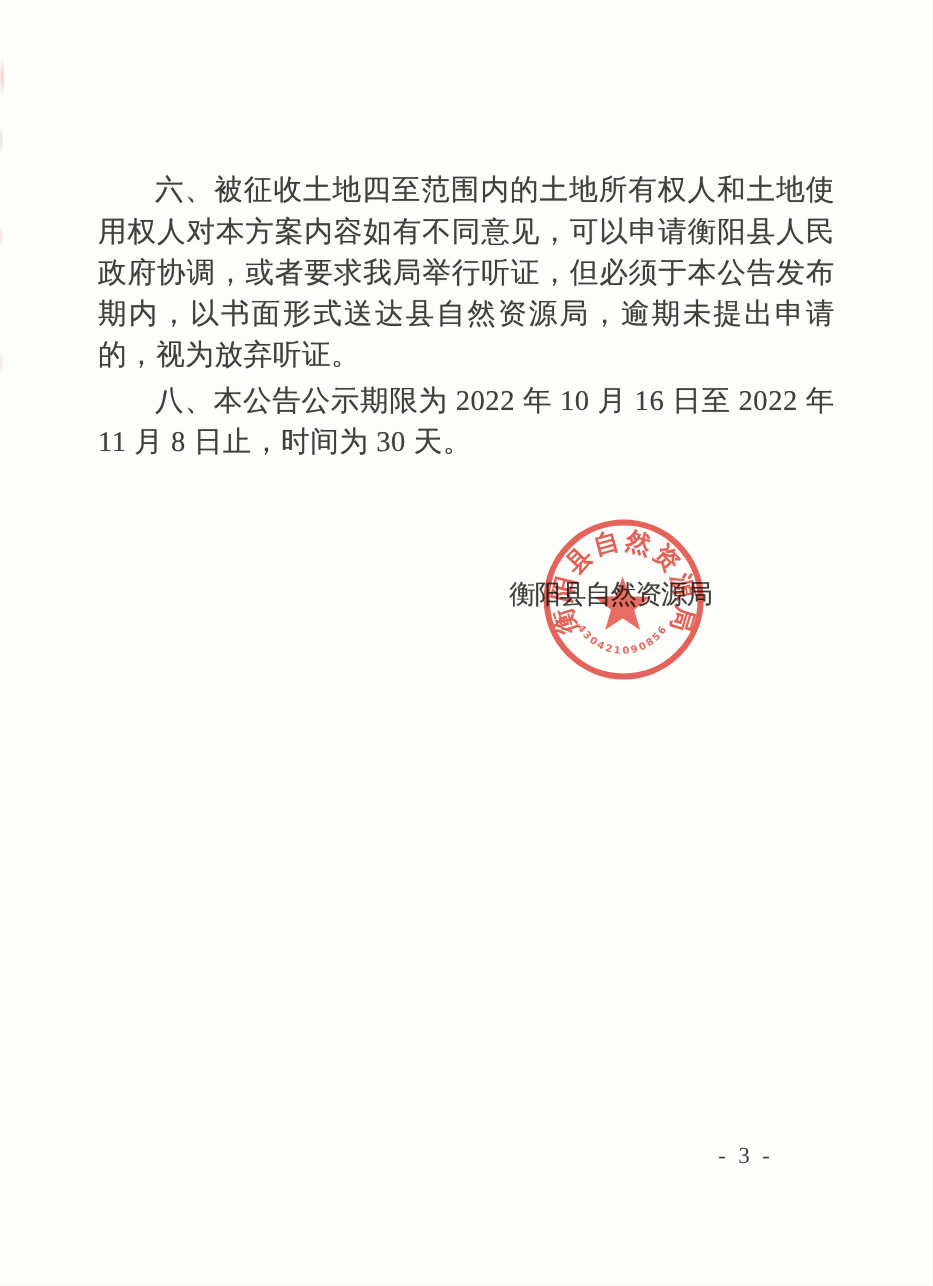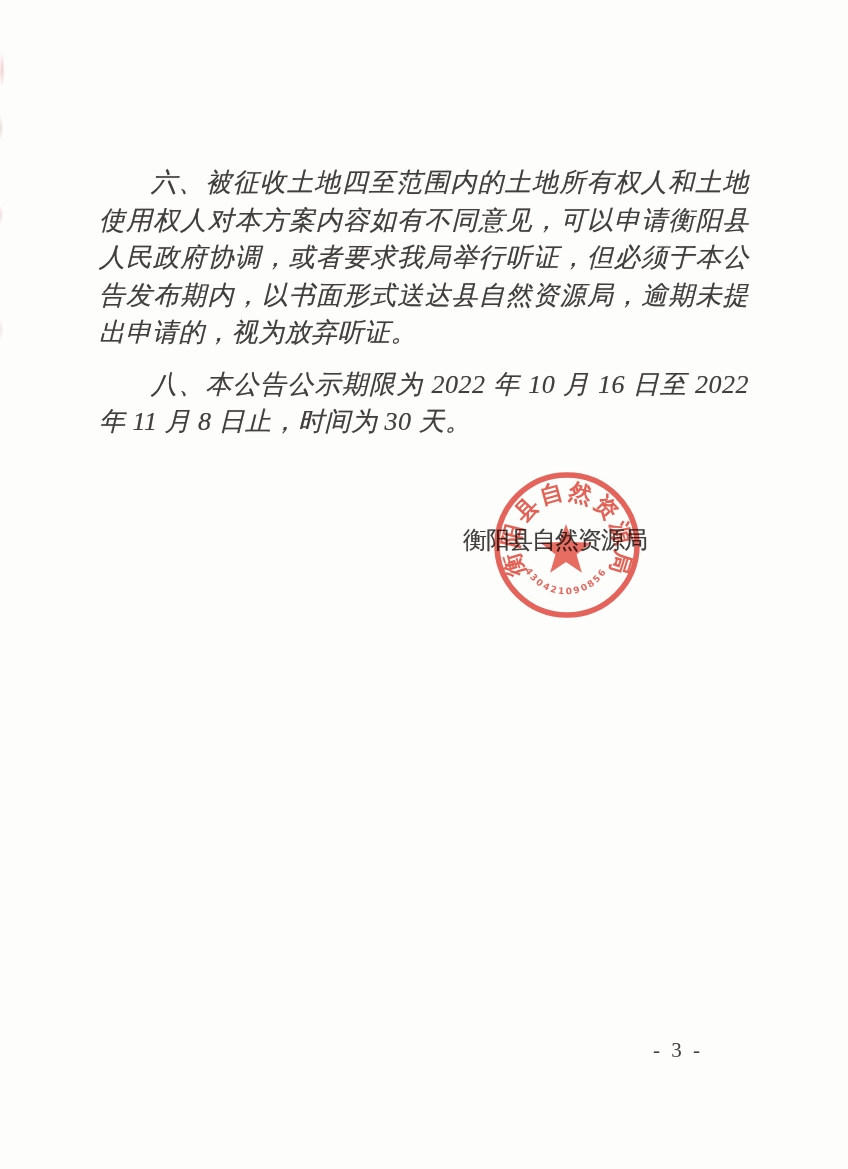--- a/index.html
+++ b/index.html
@@ -34,24 +34,23 @@
     top: 150px;
     width: 678px;
     font-size: 26px;
     line-height: 37.5px;
     letter-spacing: 0.5px;
     text-align: justify;
     color: #413f3d;
     text-shadow: 0 0 0.7px rgba(70,68,66,0.55);
   }
   .body-text p {
-    margin: 14px;
+    margin: 4px;
     text-indent: 2em;
     text-align-last: left;
-    font-style: italic;
   }
   .signature-org {
     position: absolute;
     left: 463px;
     top: 524px;
     font-size: 24px;
     letter-spacing: -1px;
     color: #413f3d;
     text-shadow: 0 0 0.7px rgba(70,68,66,0.55);
     white-space: nowrap;

